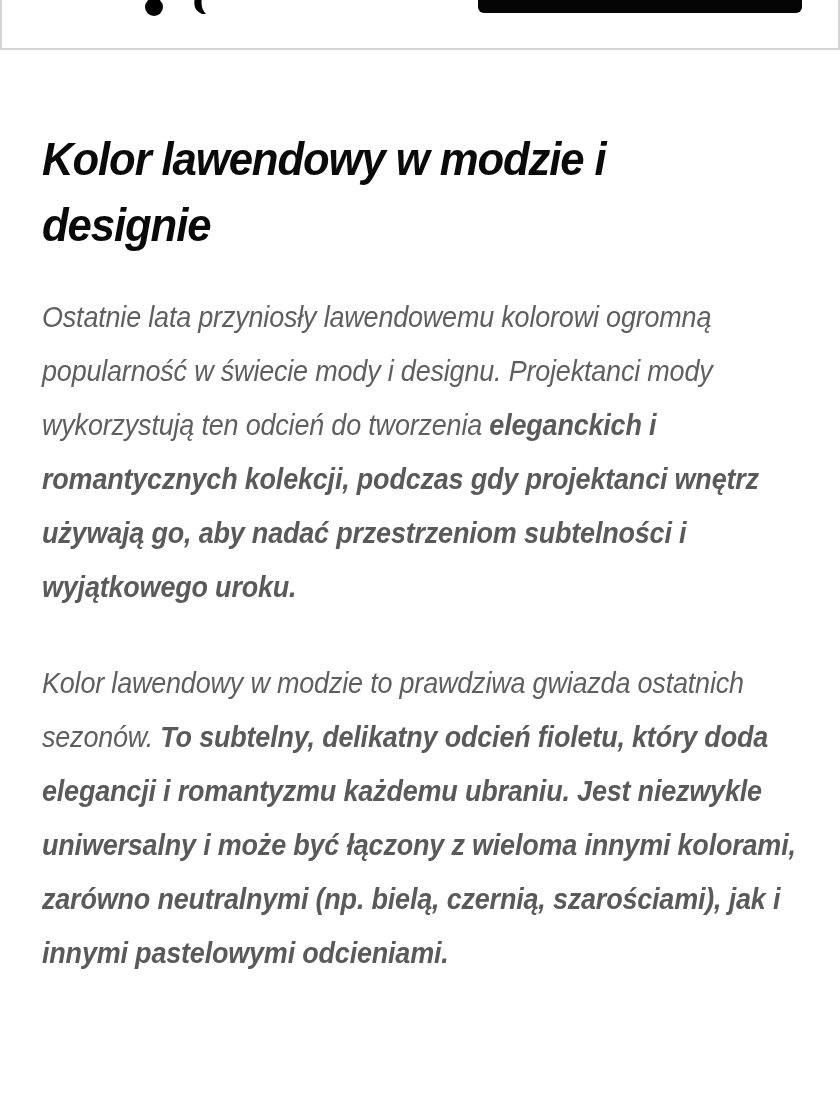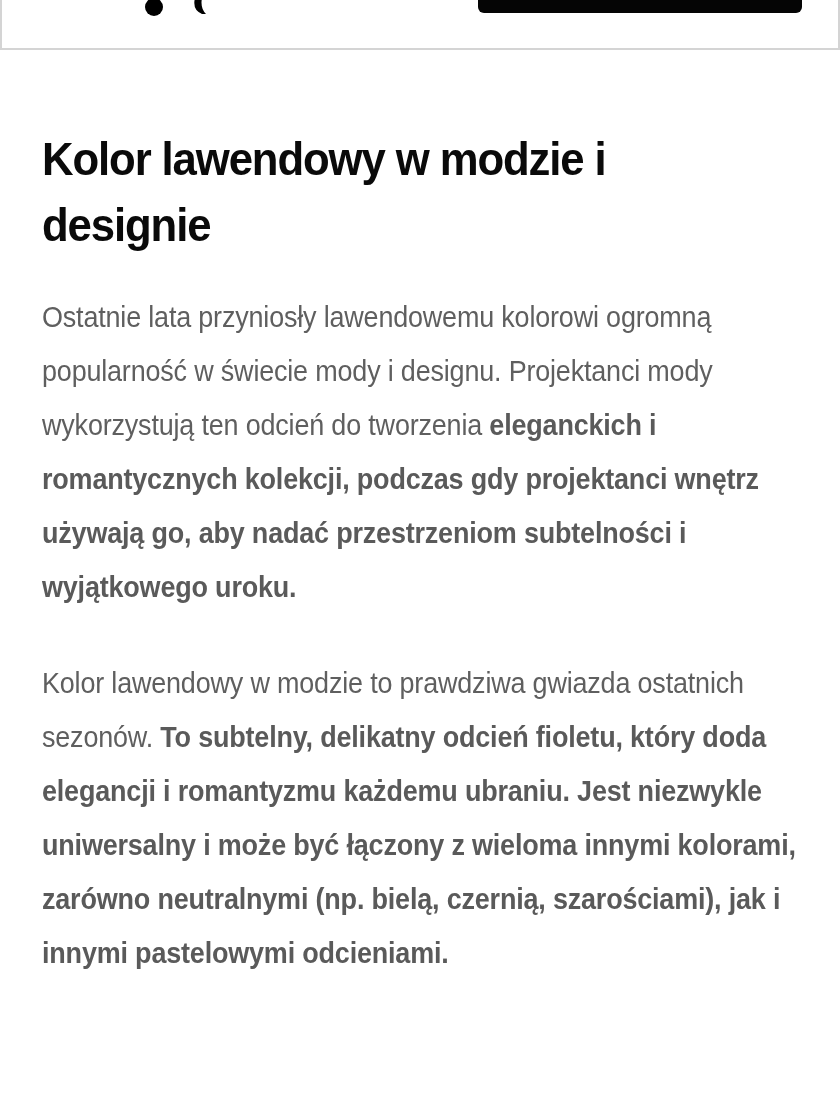--- a/index.html
+++ b/index.html
@@ -48,20 +48,21 @@
       font-size: 18px;
       font-weight: bold;
       cursor: pointer;
       padding: 0;
     }
     .article {
       position: absolute;
       left: 42px;
       top: 126px;
       width: 770px;
+      font-style: italic;
     }
     .article-title {
       margin: 0;
       font-family: "Liberation Sans", sans-serif;
       font-weight: bold;
       font-size: 47px;
       line-height: 66px;
       letter-spacing: -1.2px;
       color: #0a0a0a;
       transform: scaleX(0.93);

